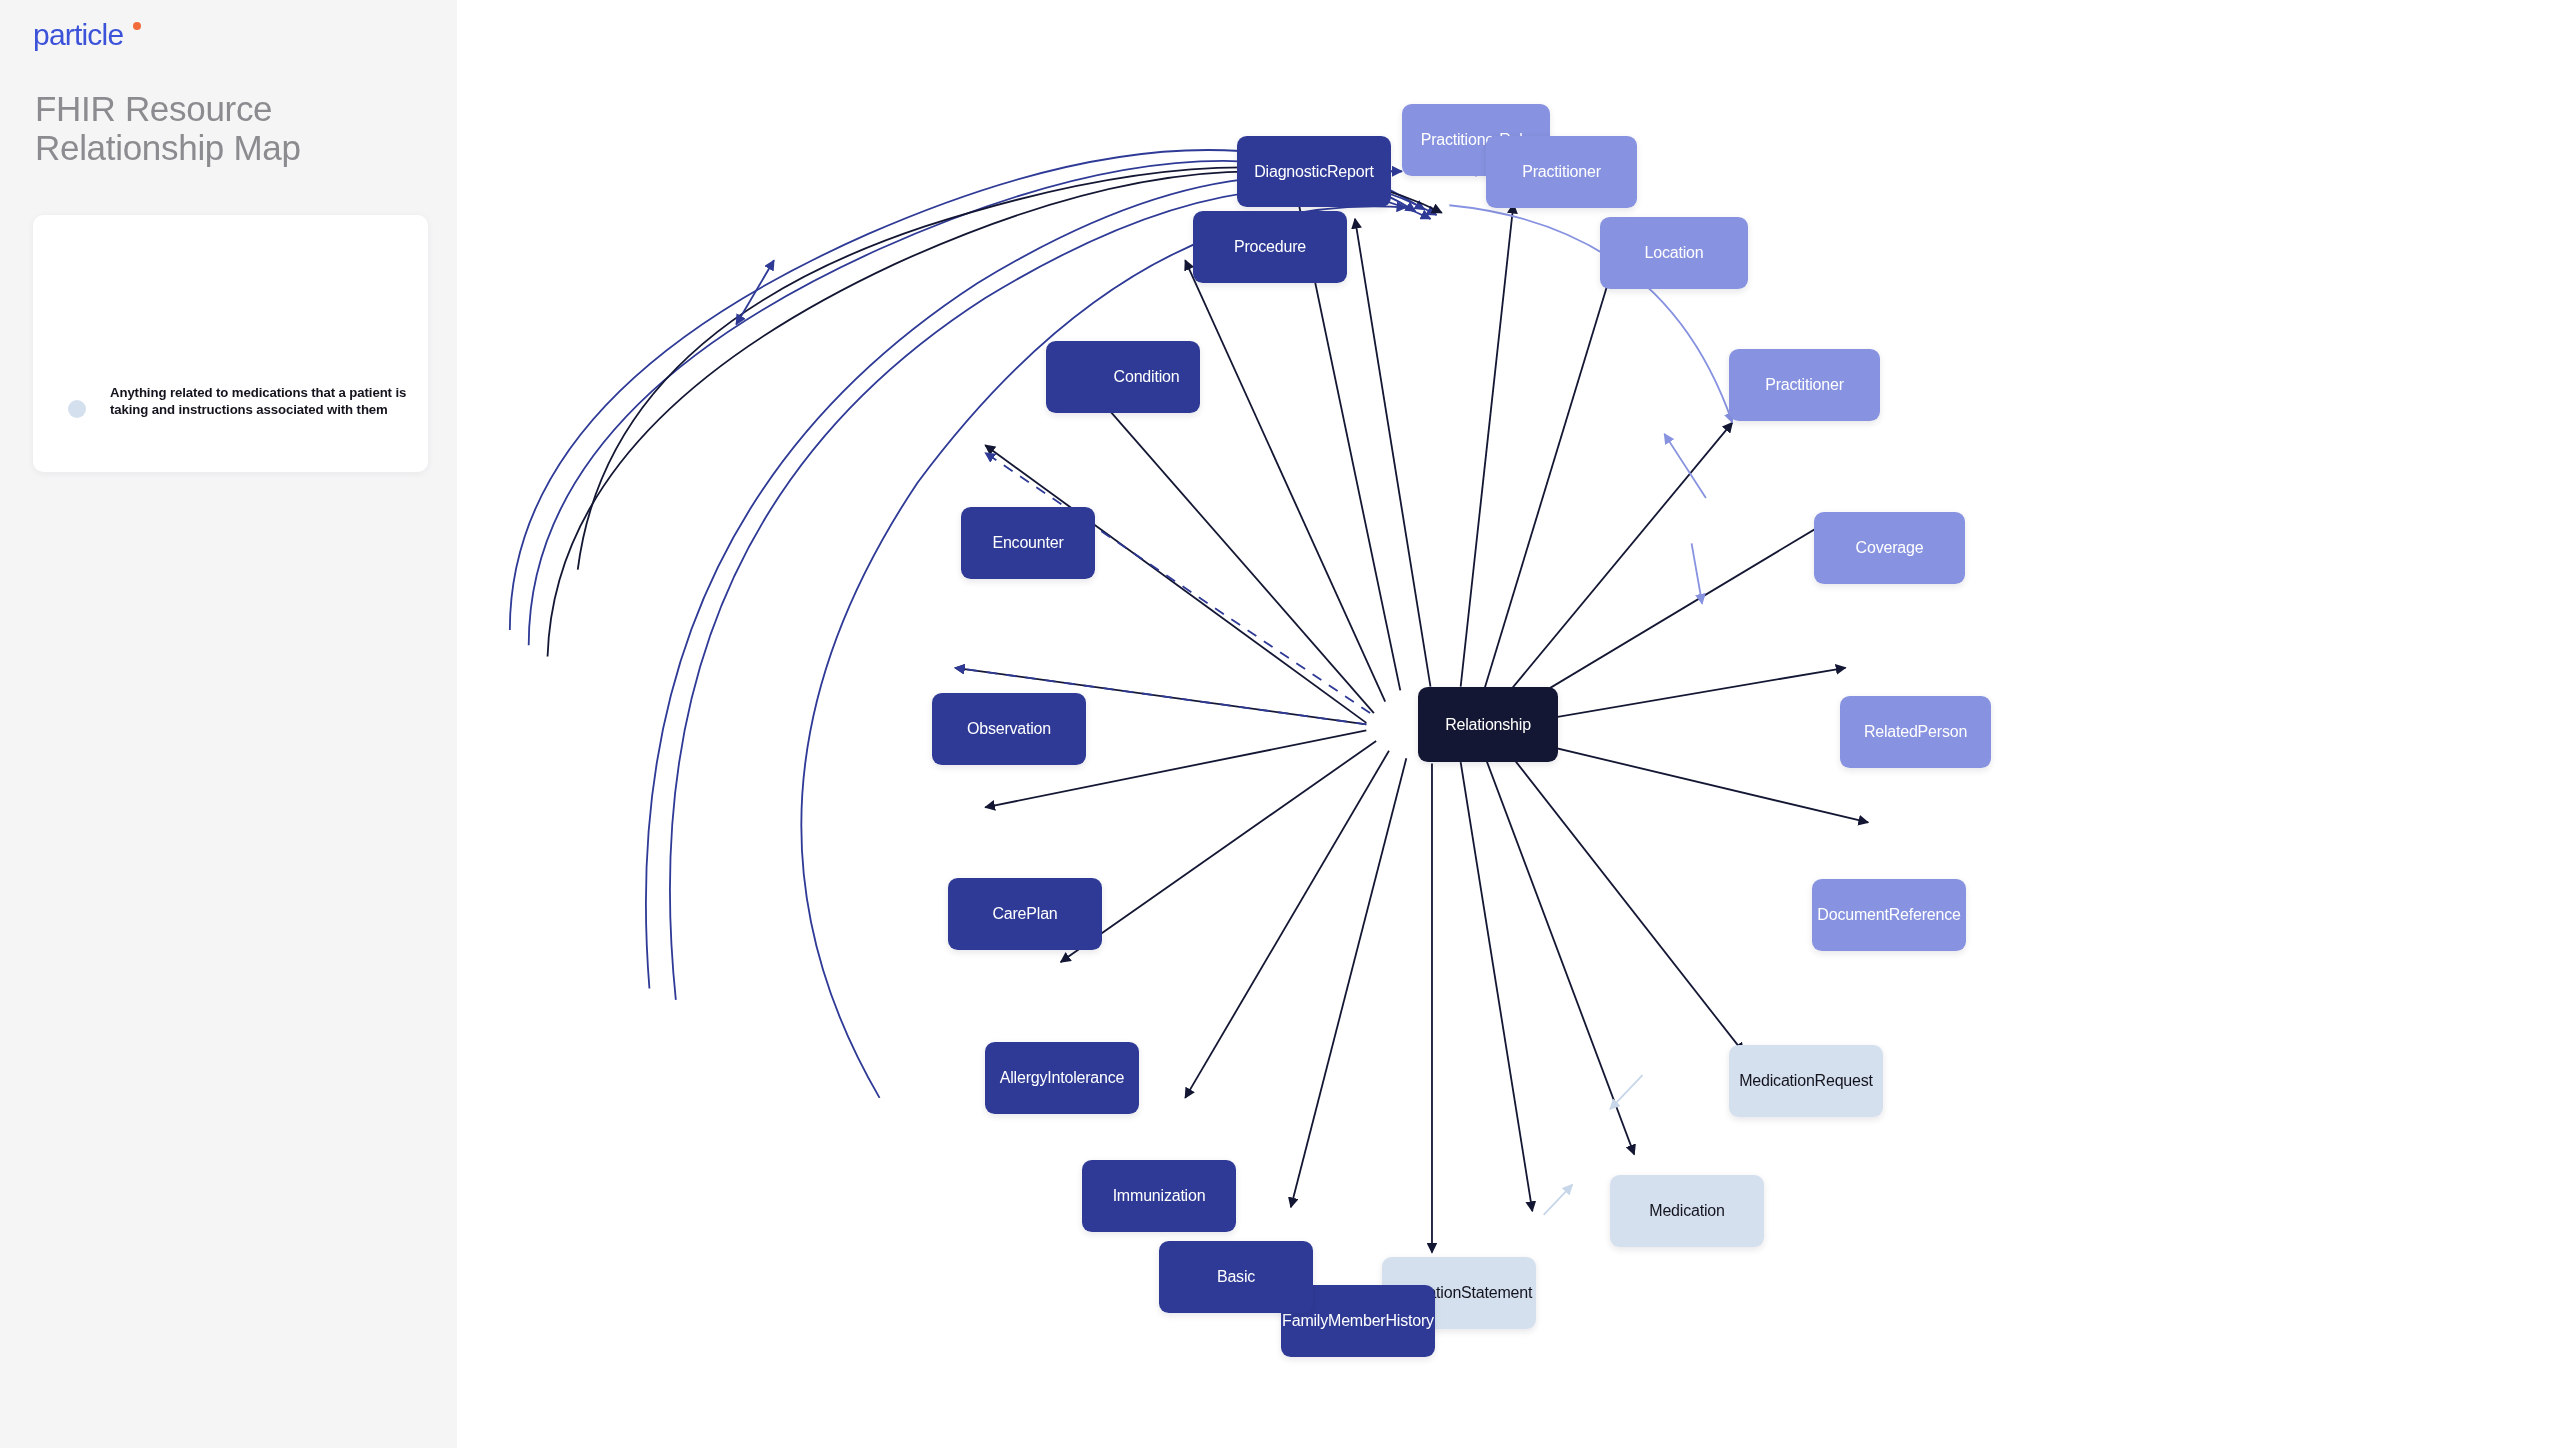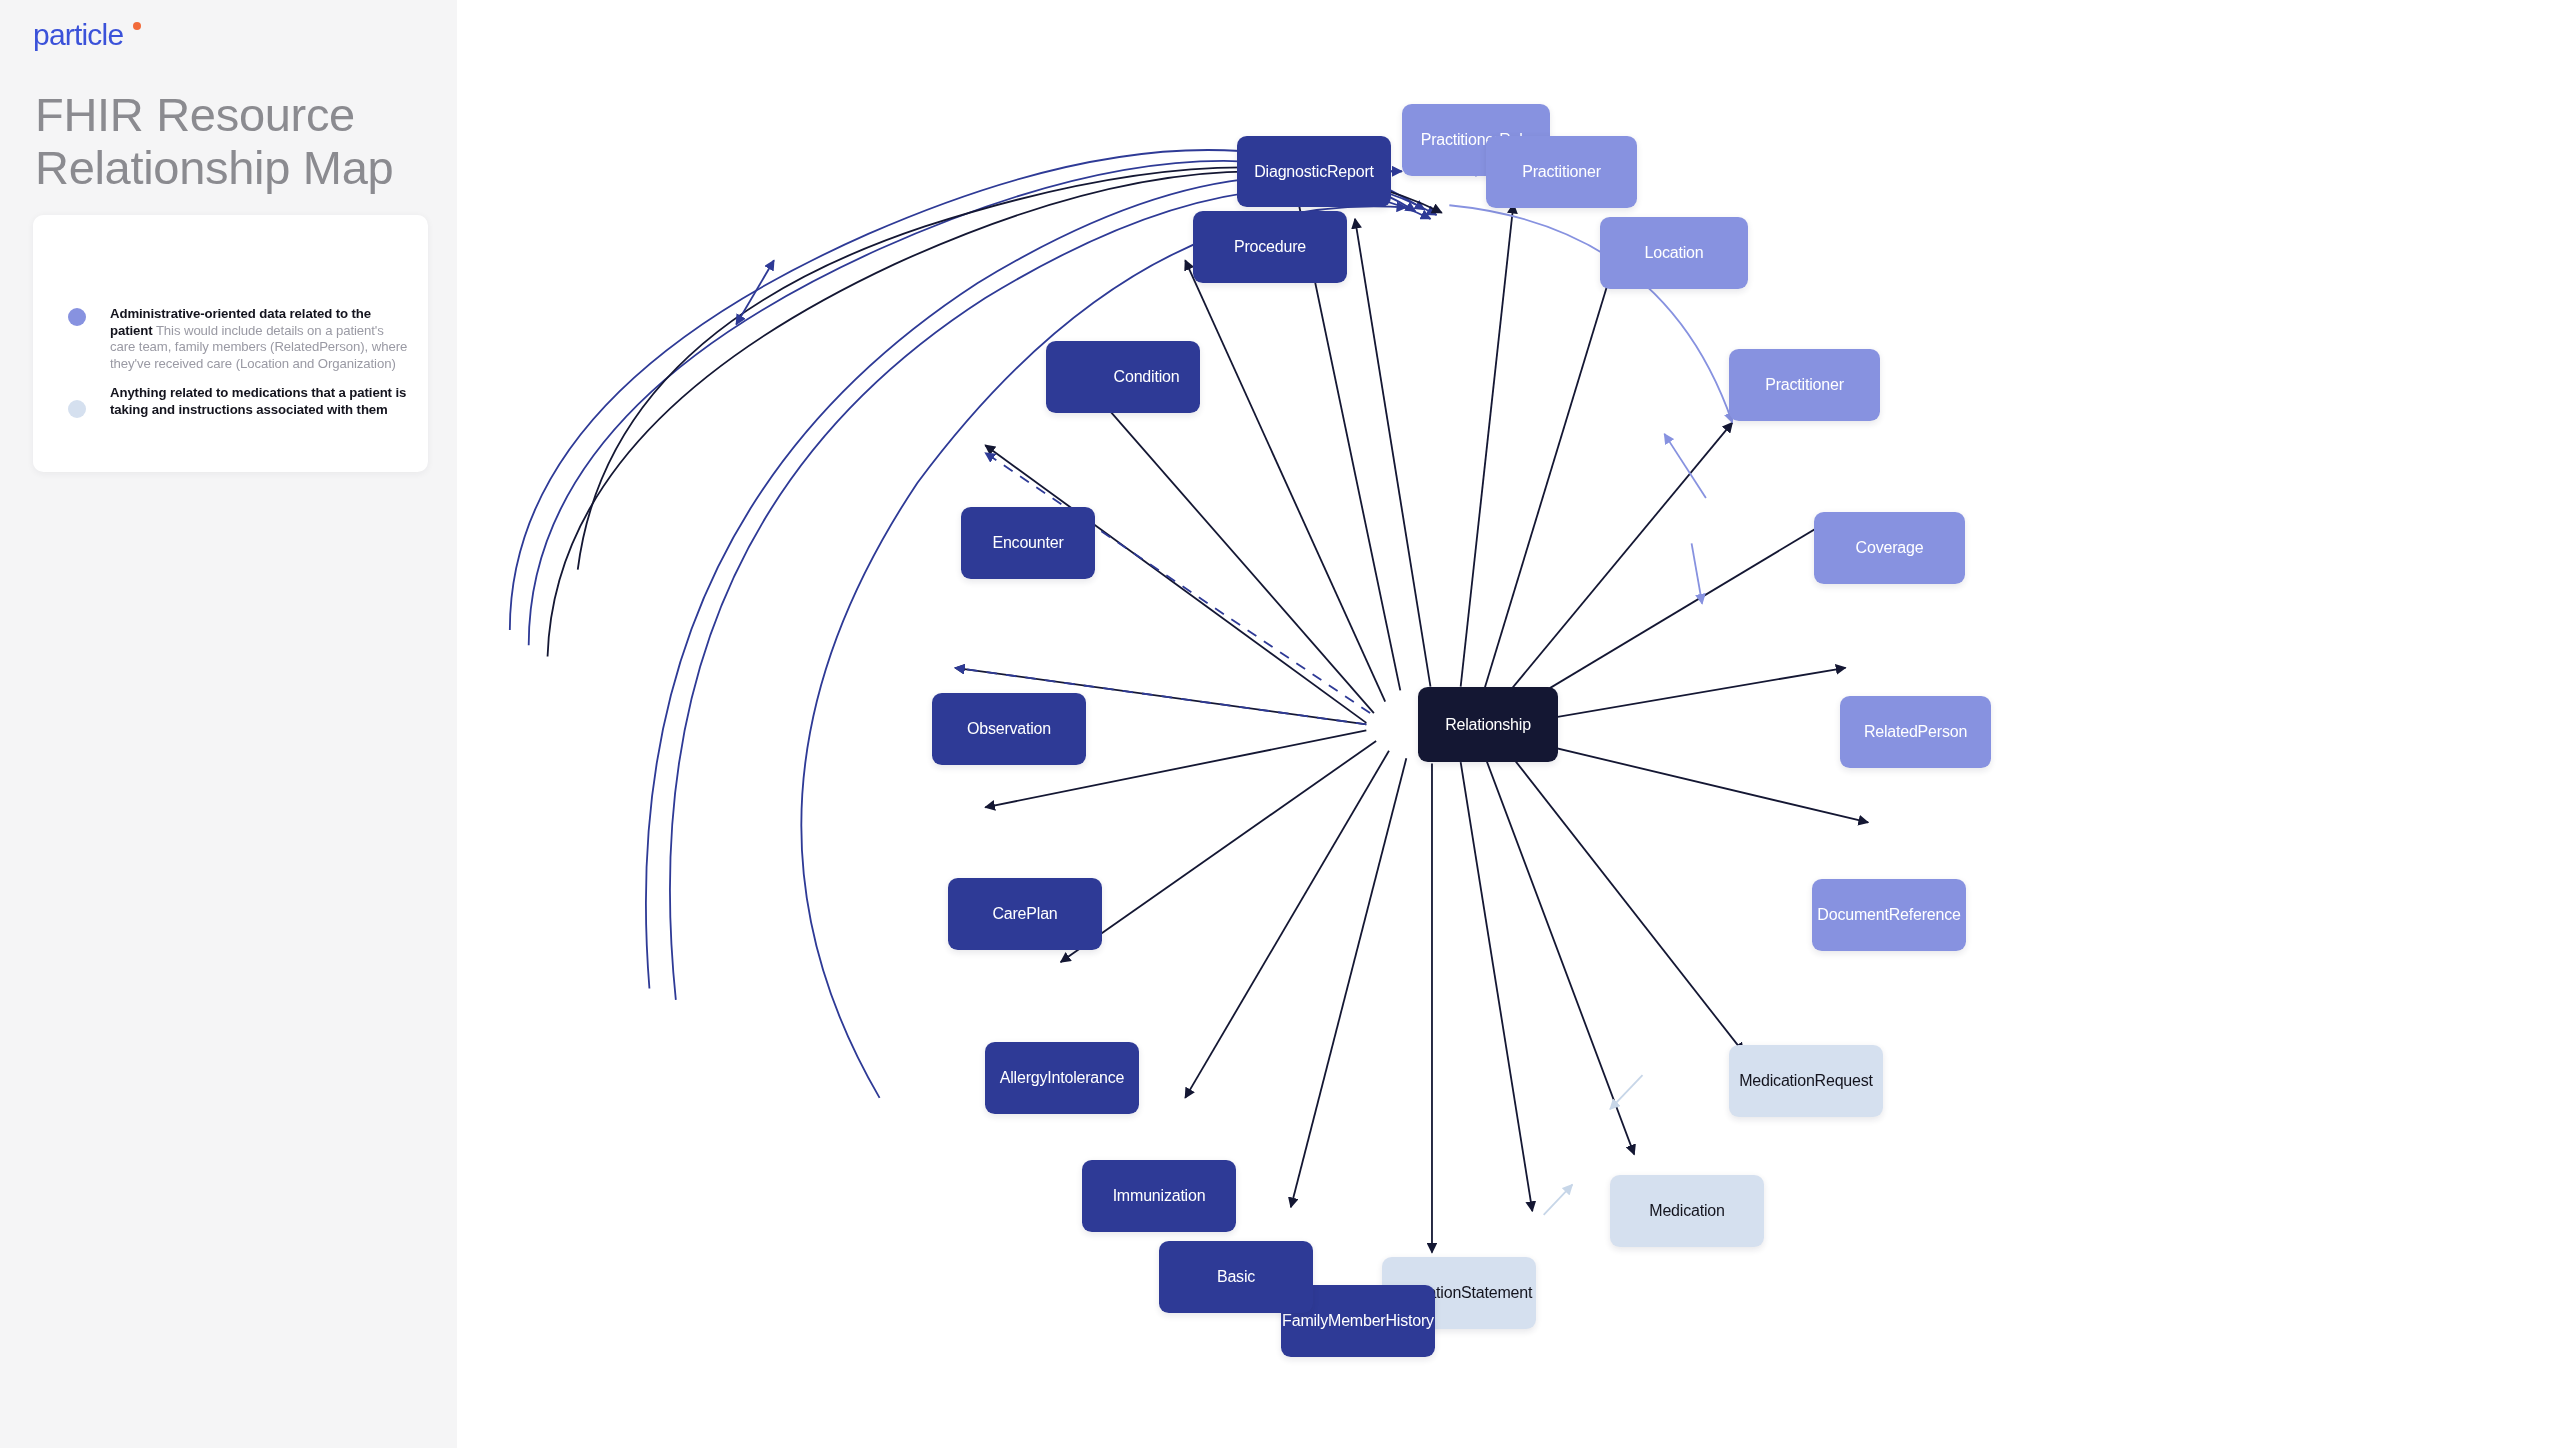--- a/index.html
+++ b/index.html
@@ -37,21 +37,21 @@
     position: absolute;
     width: 8.3px; height: 8.3px;
     border-radius: 50%;
     background: #f26b3a;
     left: 100px; top: 2.3px;
   }
   #page-title {
     position: absolute;
     left: 35px; top: 89px;
     width: 377px;
-    font-size: 47px;
+    font-size: 35px;
     font-weight: 300;
     line-height: 1.12;
     color: #8b8b90;
     letter-spacing: -0.3px;
   }
   #legend-card {
     position: absolute;
     left: 33px; top: 215px;
     width: 395px;
     height: 257px;
@@ -127,27 +127,20 @@
   <div id="logo">
     <span>particle</span>
     <span class="dot-i"></span>
   </div>
 
   <div id="page-title">FHIR Resource Relationship Map</div>
 
   <div id="legend-card">
 
 
-    <div class="legend-item" style="top:91px;">
-      <span class="legend-dot" style="background:#8792e0;"></span>
-      <span class="legend-text">
-        <span class="legend-title">Administrative-oriented data related to the patient</span>
-        <span class="legend-desc">This would include details on a patient's care team, family members (RelatedPerson), where they've received care (Location and Organization)</span>
-      </span>
-    </div>
 
     <div class="legend-item" style="top:170px;align-items:flex-end;">
       <span class="legend-dot" style="background:#d5e0ef;"></span>
       <span class="legend-text">
         <span class="legend-title">Anything related to medications that a patient is taking and instructions associated with them</span>
       </span>
     </div>
 
   </div>
 </div>

